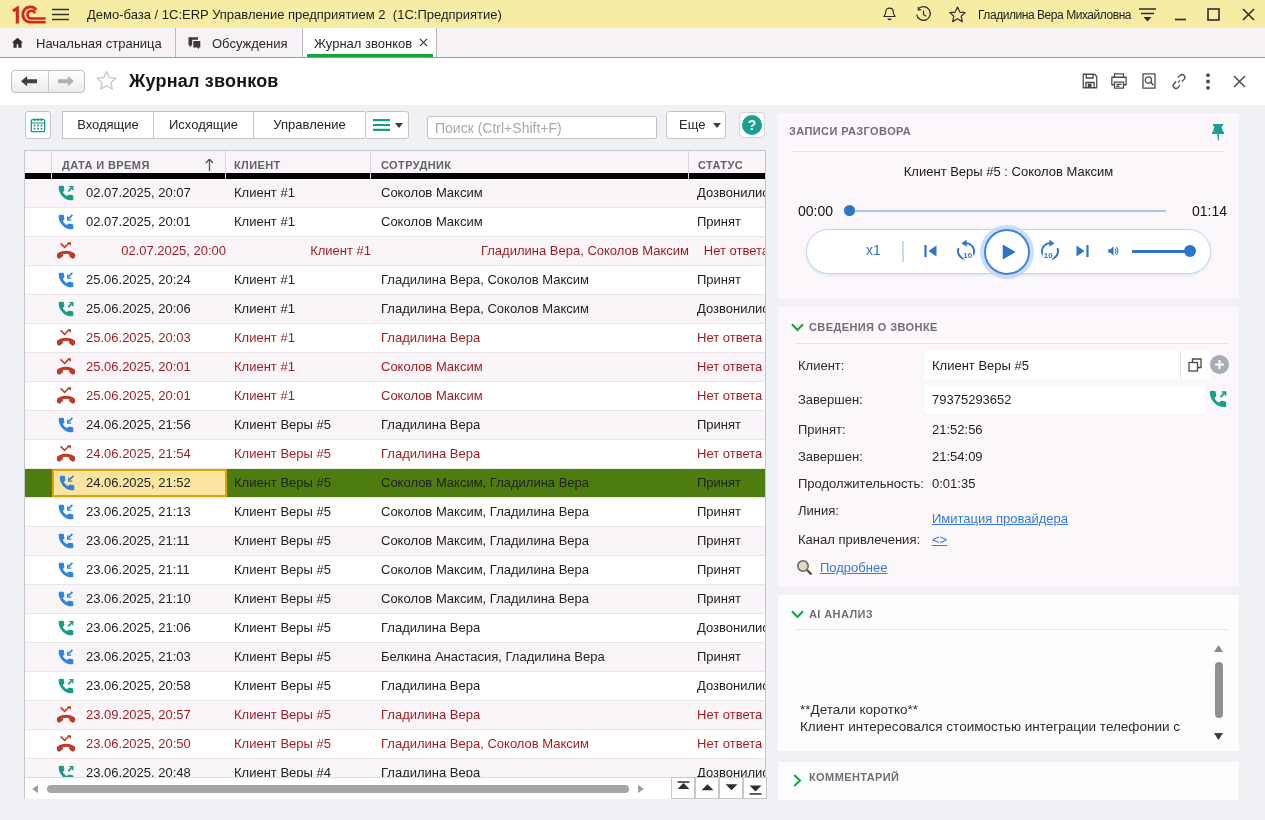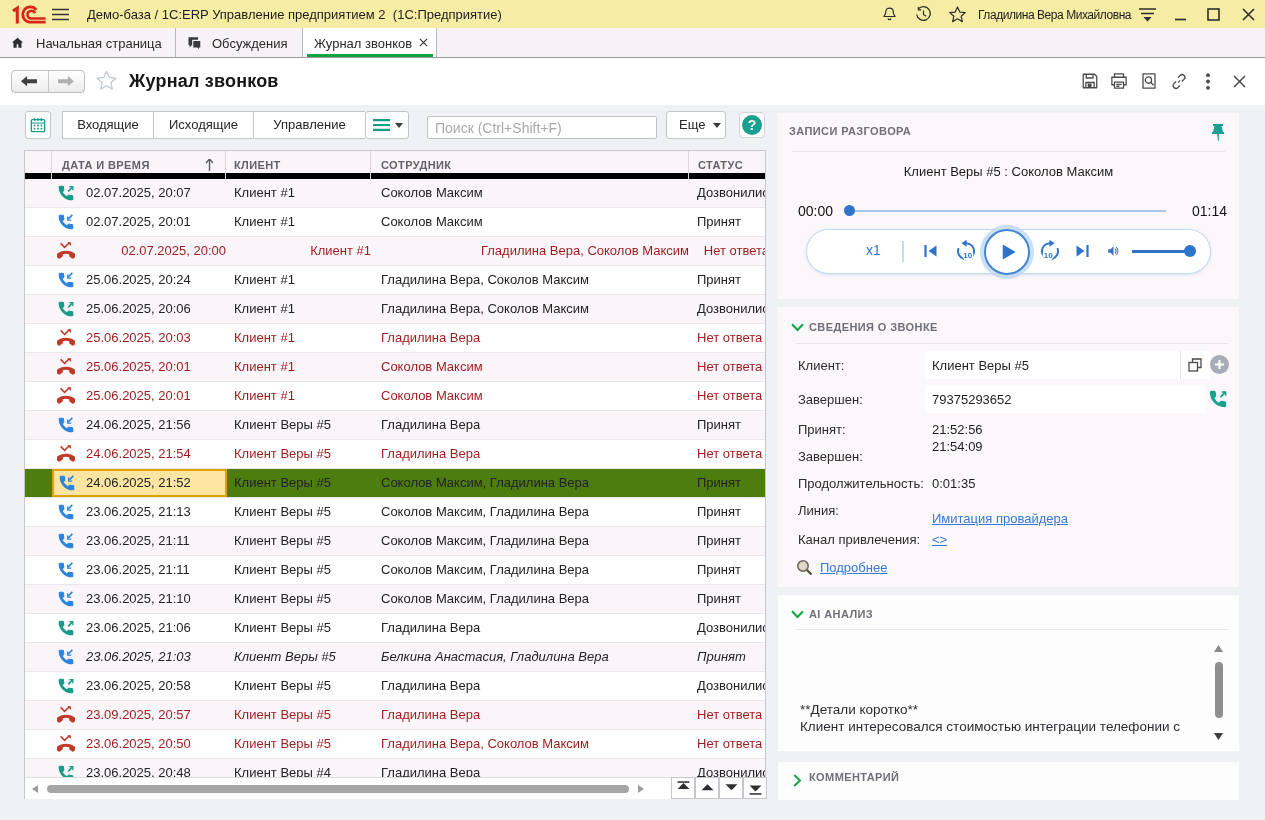--- a/index.html
+++ b/index.html
@@ -460,21 +460,21 @@
             <path d="M22 2.6v5.6h-1.8V4.4h-3.8V2.6z"></path>
             <path d="M7.5 3H4c-.55 0-1 .45-1 1 0 9.39 7.61 17 17 17 .55 0 1-.45 1-1v-3.49c0-.55-.45-1-1-1-1.24 0-2.45-.2-3.57-.57-.35-.12-.74-.03-1.02.24l-2.2 2.2c-2.83-1.44-5.15-3.75-6.59-6.59l2.2-2.2c.28-.28.36-.67.25-1.02C8.7 6.45 8.5 5.25 8.5 4c0-.55-.45-1-1-1z" stroke="#189b88" stroke-width="1.6" stroke-linejoin="round"></path>
           </g>
         </svg>
       </span>
 <span class="cell" style="left:61px;width:140px">23.06.2025, 21:06</span>
 <span class="cell" style="left:209px;width:137px">Клиент Веры #5</span>
 <span class="cell" style="left:356px;width:308px">Гладилина Вера</span>
 <span class="cell" style="left:672px;width:72px">Дозвонились</span>
 </div>
-<div class="ab row odd" style="left:0;top:492px;font-style:italic;">
+<div class="ab row odd" style="left:0;top:492px;">
 <span class="pico">
         <svg width="18" height="18" viewBox="0 0 24 24">
           <g fill="#2c85dc">
             <path d="M21.3 3.3 15.8 8.8 14.2 7.2 19.7 1.7z"></path>
             <path d="M13.4 10.4V4.8h1.8v3.8H19v1.8z"></path>
             <path d="M7.5 3H4c-.55 0-1 .45-1 1 0 9.39 7.61 17 17 17 .55 0 1-.45 1-1v-3.49c0-.55-.45-1-1-1-1.24 0-2.45-.2-3.57-.57-.35-.12-.74-.03-1.02.24l-2.2 2.2c-2.83-1.44-5.15-3.75-6.59-6.59l2.2-2.2c.28-.28.36-.67.25-1.02C8.7 6.45 8.5 5.25 8.5 4c0-.55-.45-1-1-1z" stroke="#2c85dc" stroke-width="1.6" stroke-linejoin="round"></path>
           </g>
         </svg>
       </span>
 <span class="cell" style="left:61px;width:140px">23.06.2025, 21:03</span>
@@ -652,21 +652,21 @@
         <g fill="#18a08f">
           <path d="M14.1 8.9 19.6 3.4 21.2 5 15.7 10.5z"></path>
           <path d="M22 2.6v5.6h-1.8V4.4h-3.8V2.6z"></path>
           <path d="M7.5 3H4c-.55 0-1 .45-1 1 0 9.39 7.61 17 17 17 .55 0 1-.45 1-1v-3.49c0-.55-.45-1-1-1-1.24 0-2.45-.2-3.57-.57-.35-.12-.74-.03-1.02.24l-2.2 2.2c-2.83-1.44-5.15-3.75-6.59-6.59l2.2-2.2c.28-.28.36-.67.25-1.02C8.7 6.45 8.5 5.25 8.5 4c0-.55-.45-1-1-1z" stroke="#18a08f" stroke-width="1.6" stroke-linejoin="round"></path>
         </g>
       </svg>
     </span>
 <div class="ab lbl" style="left:20px;top:115px">Принят:</div>
     <div class="ab val" style="left:154px;top:115px">21:52:56</div>
 <div class="ab lbl" style="left:20px;top:142px">Завершен:</div>
-    <div class="ab val" style="left:154px;top:132px">21:54:09</div>
+    <div class="ab val" style="left:154px;top:142px">21:54:09</div>
 <div class="ab lbl" style="left:20px;top:169px">Продолжительность:</div>
     <div class="ab val" style="left:154px;top:169px">0:01:35</div>
 <div class="ab lbl" style="left:20px;top:196px">Линия:</div>
     <div class="ab val lnk" style="left:154px;top:204px">Имитация провайдера</div>
 <div class="ab lbl" style="left:20px;top:225px">Канал привлечения:</div>
     <div class="ab val lnk" style="left:154px;top:225px">&lt;&gt;</div>
 <svg class="ab" style="left:18px;top:252px" width="17" height="17" viewBox="0 0 17 17">
       <circle cx="7" cy="7" r="5.2" fill="#ded9c8" stroke="#6e6a5a" stroke-width="1.6"></circle>
       <path d="M11 11 15.5 15.5" stroke="#55523f" stroke-width="2.4"></path>
     </svg>

